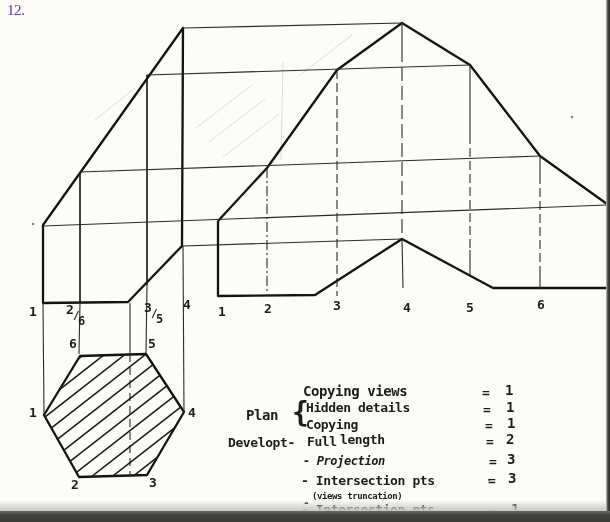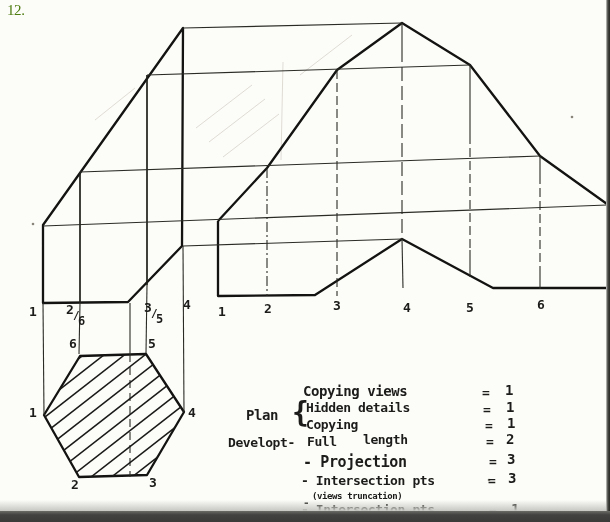--- a/index.html
+++ b/index.html
@@ -9,21 +9,21 @@
   svg line, svg polyline, svg polygon{fill:none;stroke-linecap:butt;stroke-linejoin:round;}
   .thin{stroke:#2b2b26;stroke-width:1.1;}
   .med{stroke:#1f1f1b;stroke-width:1.7;}
   .thick{stroke:#131311;stroke-width:2.3;}
   .hatchline{stroke:#1a1a18;stroke-width:1.5;}
   .ghost{stroke:#c6c1b4;stroke-width:1;opacity:.55;}
   .dot{fill:#8a857a;stroke:none;}
   #labels{position:absolute;left:0;top:0;width:610px;height:522px;}
   .ti{position:absolute;line-height:1;font-weight:bold;color:#1c1c1a;white-space:pre;
       font-family:"DejaVu Sans Mono",monospace;letter-spacing:-0.4px;}
-  .serif{font-family:"Liberation Serif",serif;font-weight:normal;font-size:15px;color:#4d7c0f;text-align:center;}
+  .serif{font-family:"Liberation Serif",serif;font-weight:normal;font-size:15px;color:#6d28d9;text-align:center;}
   .exercise-number{position:absolute;left:7px;top:3px;}
   .right-edge{position:absolute;top:0;right:0;width:4px;height:514px;
       background:linear-gradient(to right,#cfcfcb,#4a4a46 45%,#272725);}
   .bottom-shadow{position:absolute;left:0;top:500px;width:610px;height:11px;
       background:linear-gradient(to bottom,rgba(190,190,186,0),#c6c6c2);}
   .bottom-bar{position:absolute;left:0;top:511px;width:610px;height:11px;
       background:linear-gradient(to bottom,#6a6a67,#424240 35%,#3a3a38);}
 </style>
 </head>
 <body>
@@ -114,22 +114,22 @@
       <span class="ti" style="left: 188px; top: 406px; font-size: 13px;">4</span>
       <span class="ti" style="left: 71px; top: 478px; font-size: 13px;">2</span>
       <span class="ti" style="left: 149px; top: 476px; font-size: 13px;">3</span>
       <span class="ti" style="left: 303px; top: 384px; font-size: 14px;">Copying views</span>
       <span class="ti" style="left: 246px; top: 408px; font-size: 14px;">Plan</span>
       <span class="ti" style="left: 292px; top: 399px; font-size: 28px;">{</span>
       <span class="ti" style="left: 306px; top: 401px; font-size: 13px;">Hidden details</span>
       <span class="ti" style="left: 306px; top: 418px; font-size: 13px;">Copying</span>
       <span class="ti" style="left: 228px; top: 436px; font-size: 13px;">Developt-</span>
       <span class="ti" style="left: 307px; top: 435px; font-size: 13px;">Full</span>
-      <span class="ti" style="left: 363px; top: 433px; font-size: 13px;">length</span>
-      <span class="ti" style="left: 303px; top: 455px; font-size: 15px;">- Projection</span>
+      <span class="ti" style="left: 340px; top: 433px; font-size: 13px;">length</span>
+      <span class="ti" style="left: 303px; top: 455px; font-size: 12px; font-style: italic;">- Projection</span>
       <span class="ti" style="left: 301px; top: 474px; font-size: 13px;">- Intersection pts</span>
       <span class="ti" style="left: 303px; top: 497px; font-size: 11px;">-</span>
       <span class="ti" style="left: 312px; top: 492px; font-size: 9px;">(views truncation)</span>
       <span class="ti" style="left: 301px; top: 503px; font-size: 13px;">- Intersection pts</span>
       <span class="ti" style="left: 482px; top: 386px; font-size: 13px;">=</span>
       <span class="ti" style="left: 505px; top: 383px; font-size: 14px;">1</span>
       <span class="ti" style="left: 483px; top: 403px; font-size: 13px;">=</span>
       <span class="ti" style="left: 506px; top: 400px; font-size: 14px;">1</span>
       <span class="ti" style="left: 485px; top: 419px; font-size: 13px;">=</span>
       <span class="ti" style="left: 507px; top: 416px; font-size: 14px;">1</span>

